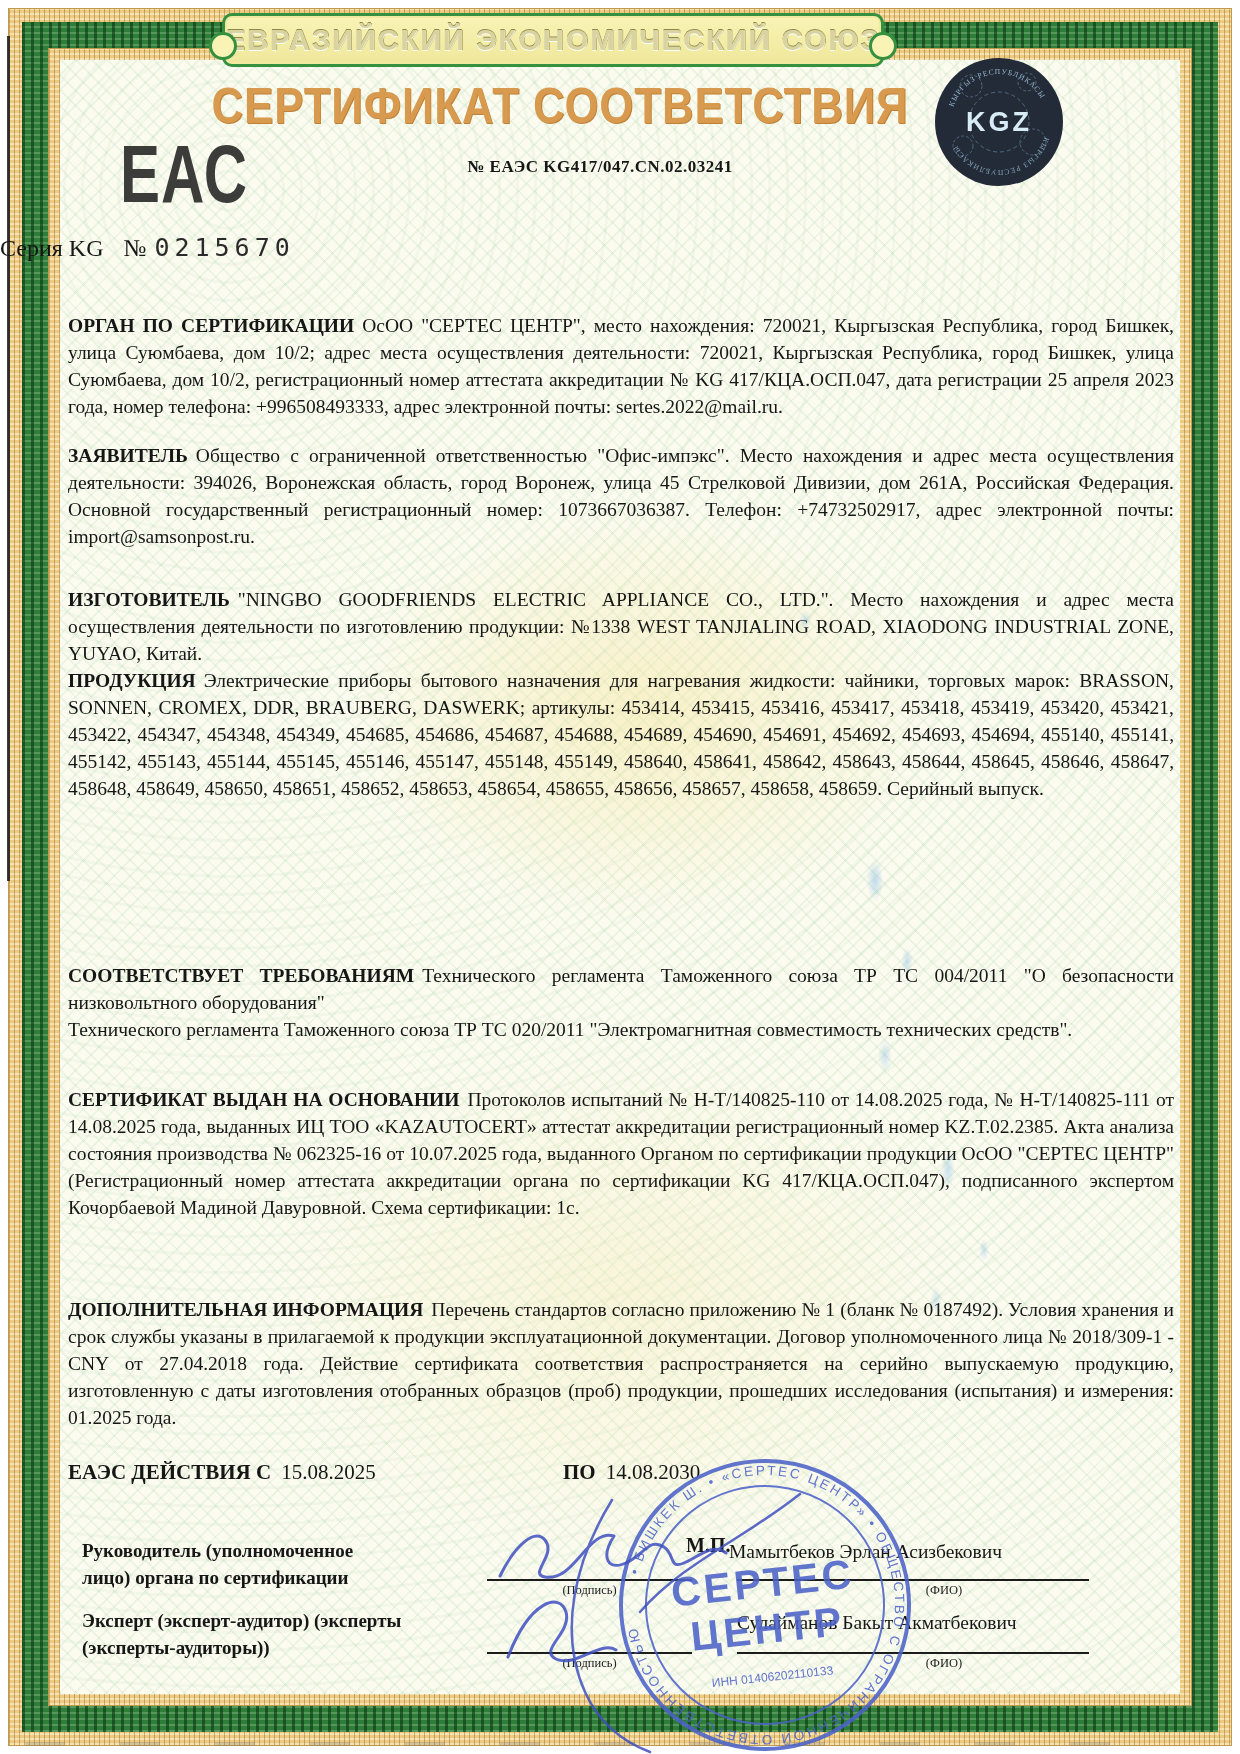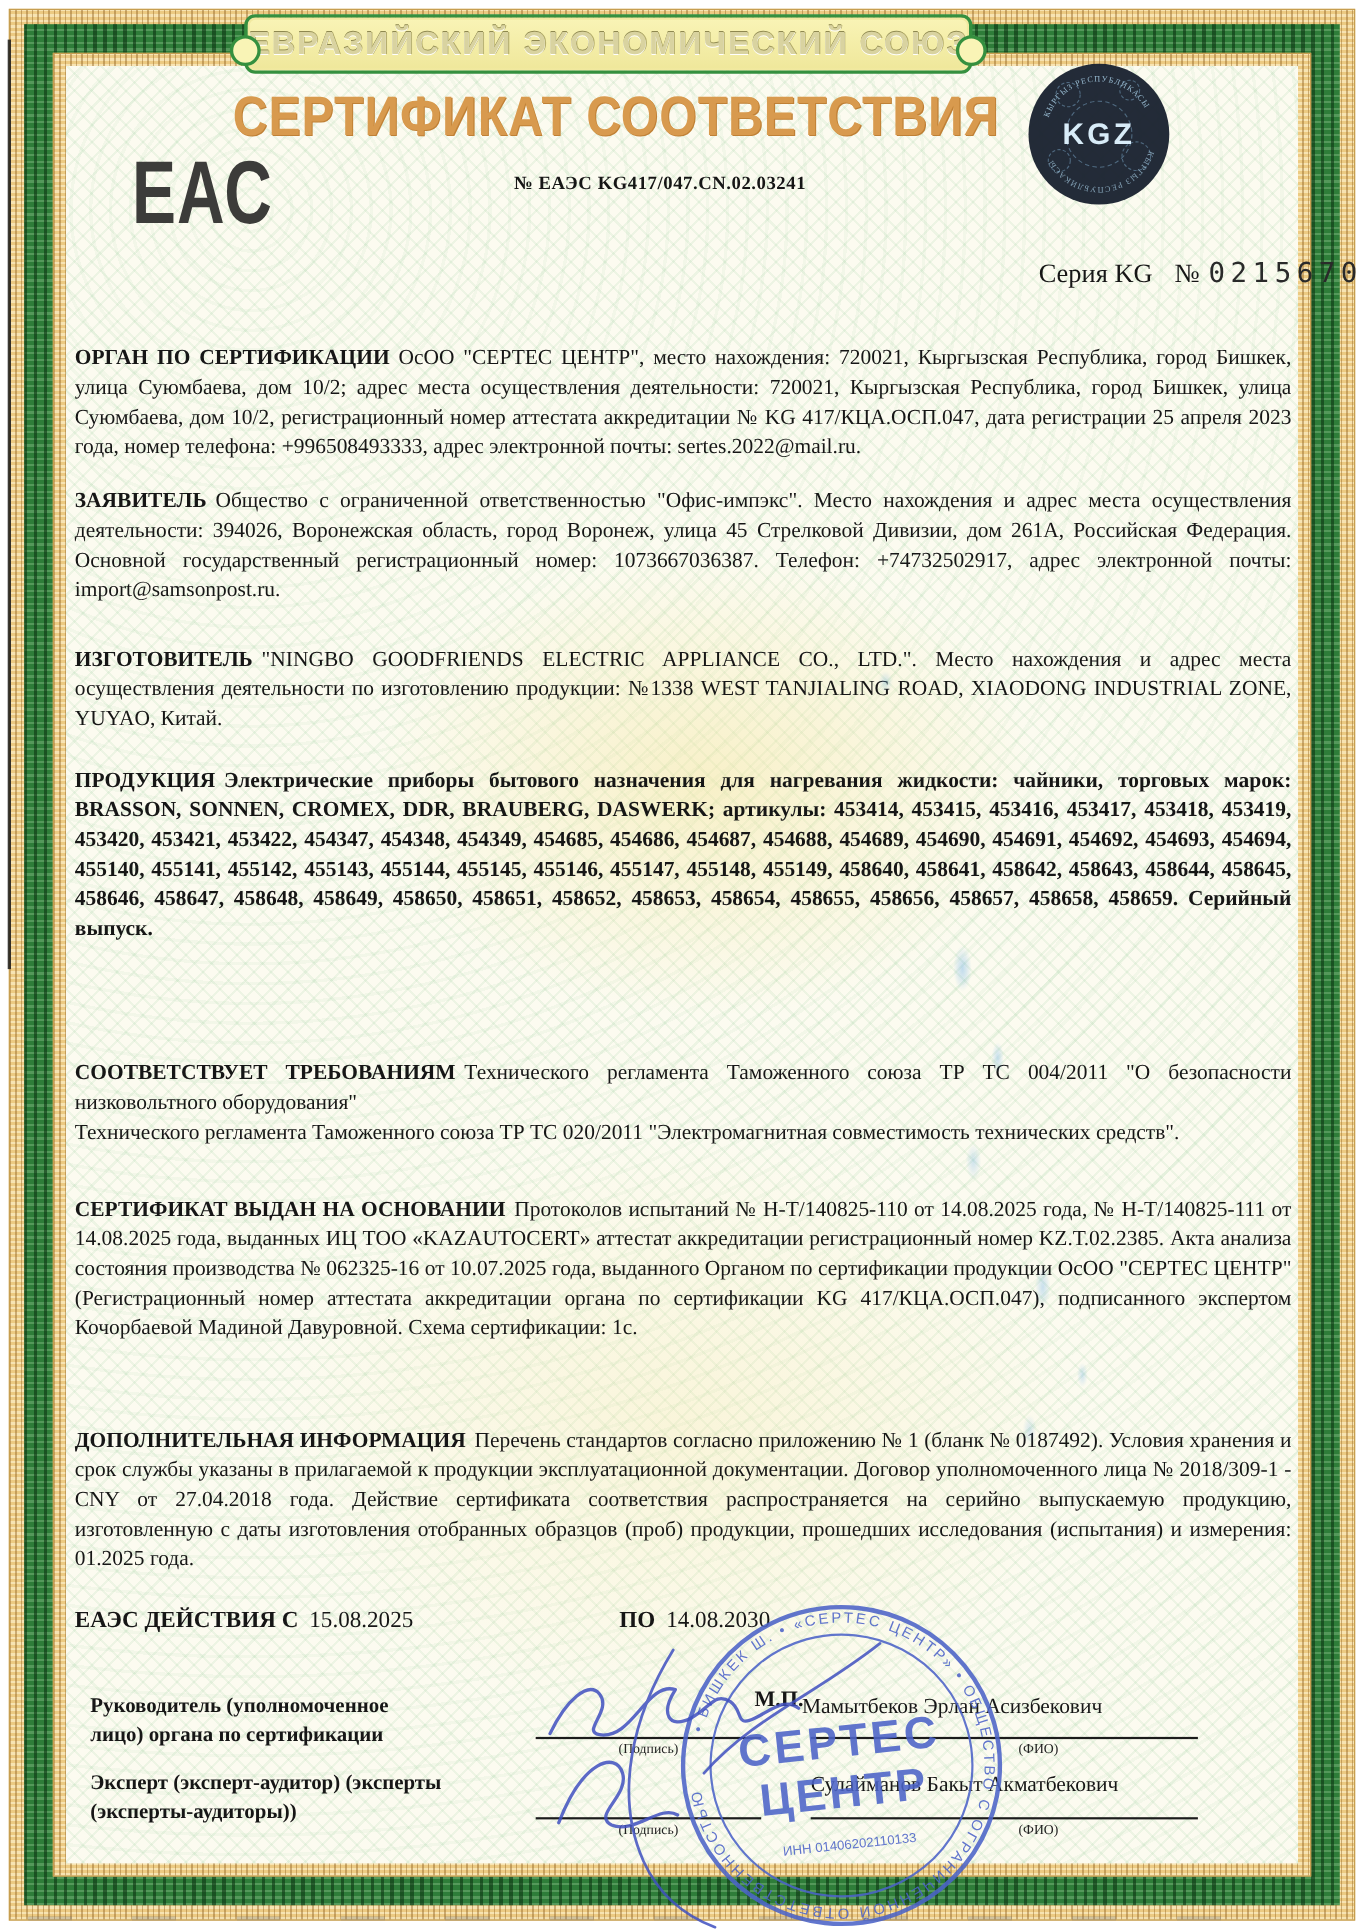--- a/index.html
+++ b/index.html
@@ -34,38 +34,38 @@
     border:3px solid #35903f;background:#f9f4b6;border-radius:50%;top:16px;}
   .banner::before{left:-16px;} .banner::after{right:-16px;}
   .banner-text{font-family:"Liberation Sans",sans-serif;font-weight:bold;font-size:29px;
     letter-spacing:2px;color:#d9d3a0;white-space:nowrap;
     text-shadow:0 1px 0 #ffffff,1px 0 0 #b5ae6d,0 -1px 0 #8e8850;}
   .doc-title{position:absolute;left:0;top:78px;width:1120px;text-align:center;z-index:5;
     font-family:"Liberation Sans",sans-serif;font-weight:800;font-size:46px;color:#d89a4e;
     letter-spacing:1px;text-shadow:1px 1px 0 #c08136;transform:scale(.95,1.1);}
   .cert-number{position:absolute;left:0;top:157px;width:1200px;text-align:center;
     font-weight:bold;font-size:17px;letter-spacing:.5px;}
-  .series{position:absolute;left:0;top:233px;width:1239px;text-align:right;font-size:24px;}
+  .series{position:absolute;left:0;top:233px;width:1239px;text-align:left;font-size:24px;}
   .series .sign{margin:0 8px 0 20px;}
   .series-value{font-family:"DejaVu Sans Mono",monospace;font-size:25px;letter-spacing:5px;color:#2a2a2a;}
 
   
   .eac{position:absolute;left:130px;top:126px;width:108px;height:96px;
     display:flex;align-items:center;justify-content:center;
     font-family:"Liberation Sans",sans-serif;font-weight:800;font-size:60px;color:#3c3c3a;
     transform:scaleY(1.35);letter-spacing:1px;}
   .holo{position:absolute;left:933px;top:56px;width:132px;height:132px;}
 
   
   .sec{position:absolute;left:68px;width:1106px;margin:0;text-align:justify;
     font-size:19.5px;line-height:27px;}
   .sec b{padding-right:8px;}
   .sec.bold-line{font-weight:bold;text-align:left;}
   .sec-organ{top:312px;} .sec-applicant{top:442px;} .sec-manufacturer{top:586px;}
-  .sec-product{top:696px;font-weight:bold;} .sec-tnved{top:901px;} .sec-compliance{top:962px;}
+  .sec-product{top:667px;} .sec-tnved{top:901px;} .sec-compliance{top:962px;}
   .sec-basis{top:1086px;} .sec-additional{top:1296px;}
 
   
   .validity-from{position:absolute;left:68px;top:1460px;font-size:21px;}
   .validity-to{position:absolute;left:563px;top:1460px;font-size:21px;}
   .validity-from b,.validity-to b{padding-right:10px;}
 
   
   .sig-label{position:absolute;font-weight:bold;font-size:19px;line-height:27px;}
   .sig-head-label{left:82px;top:1537px;width:310px;}

